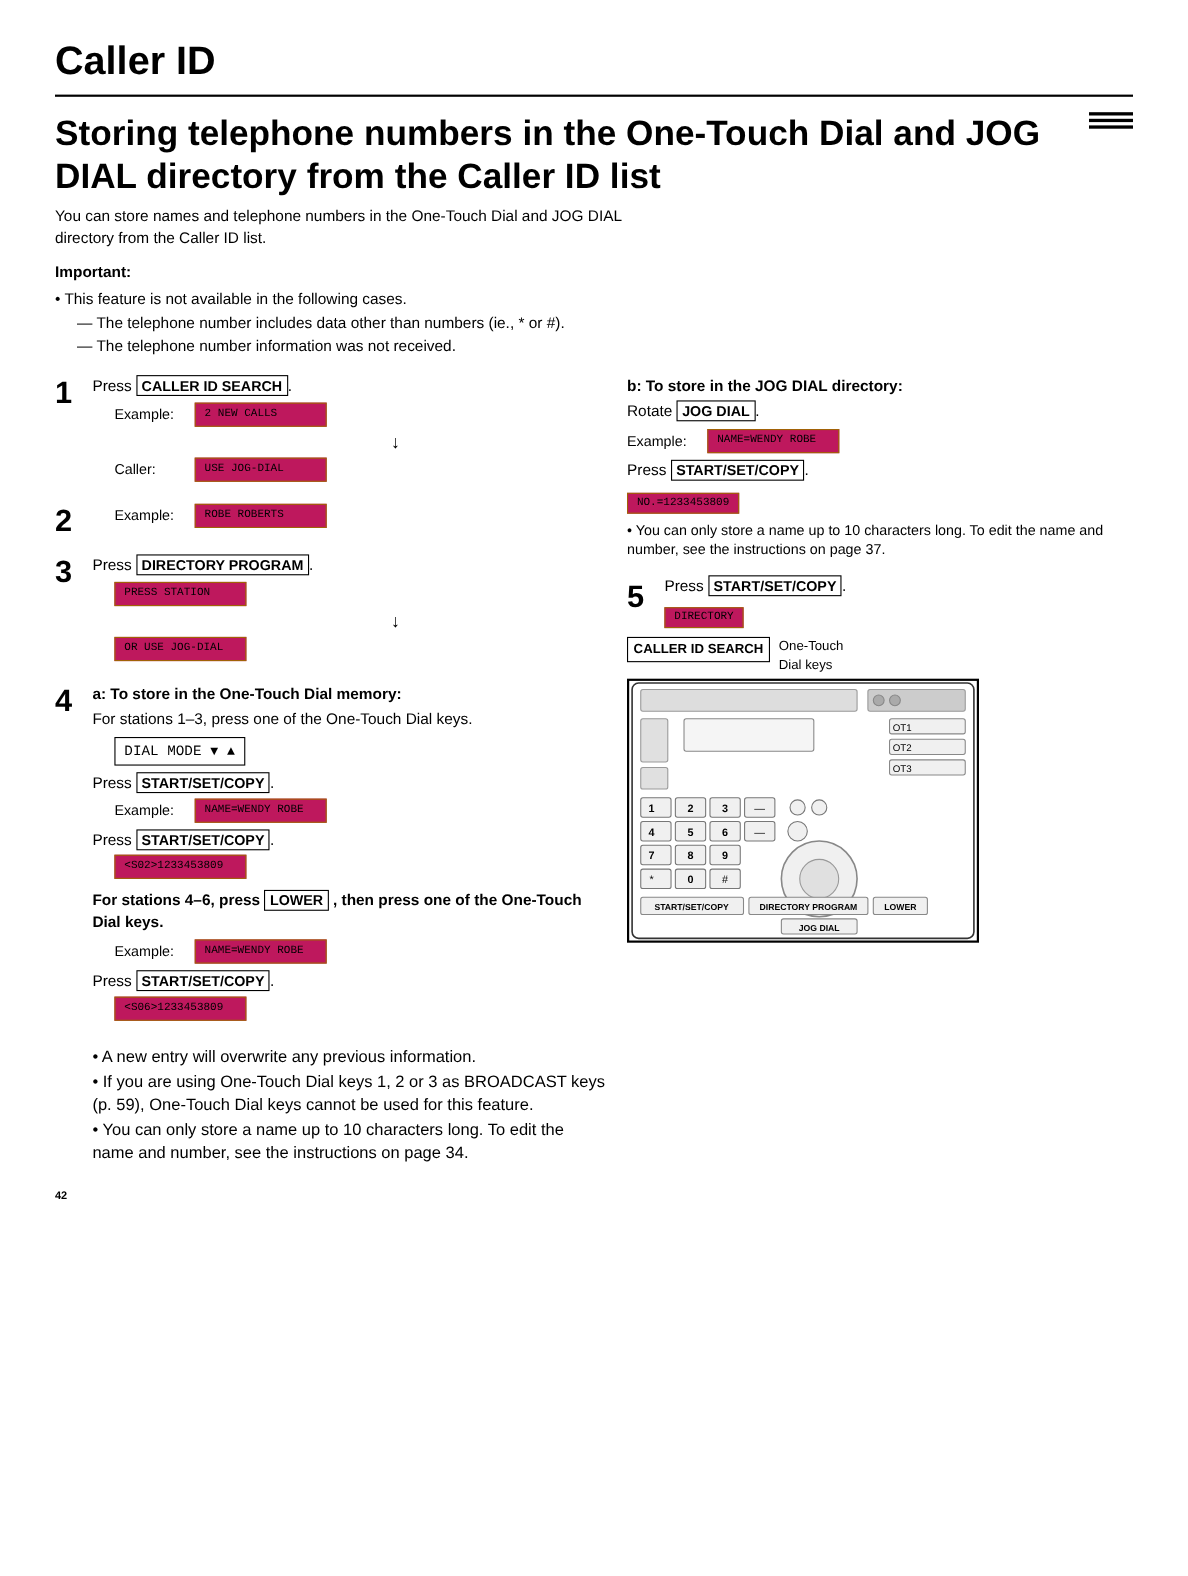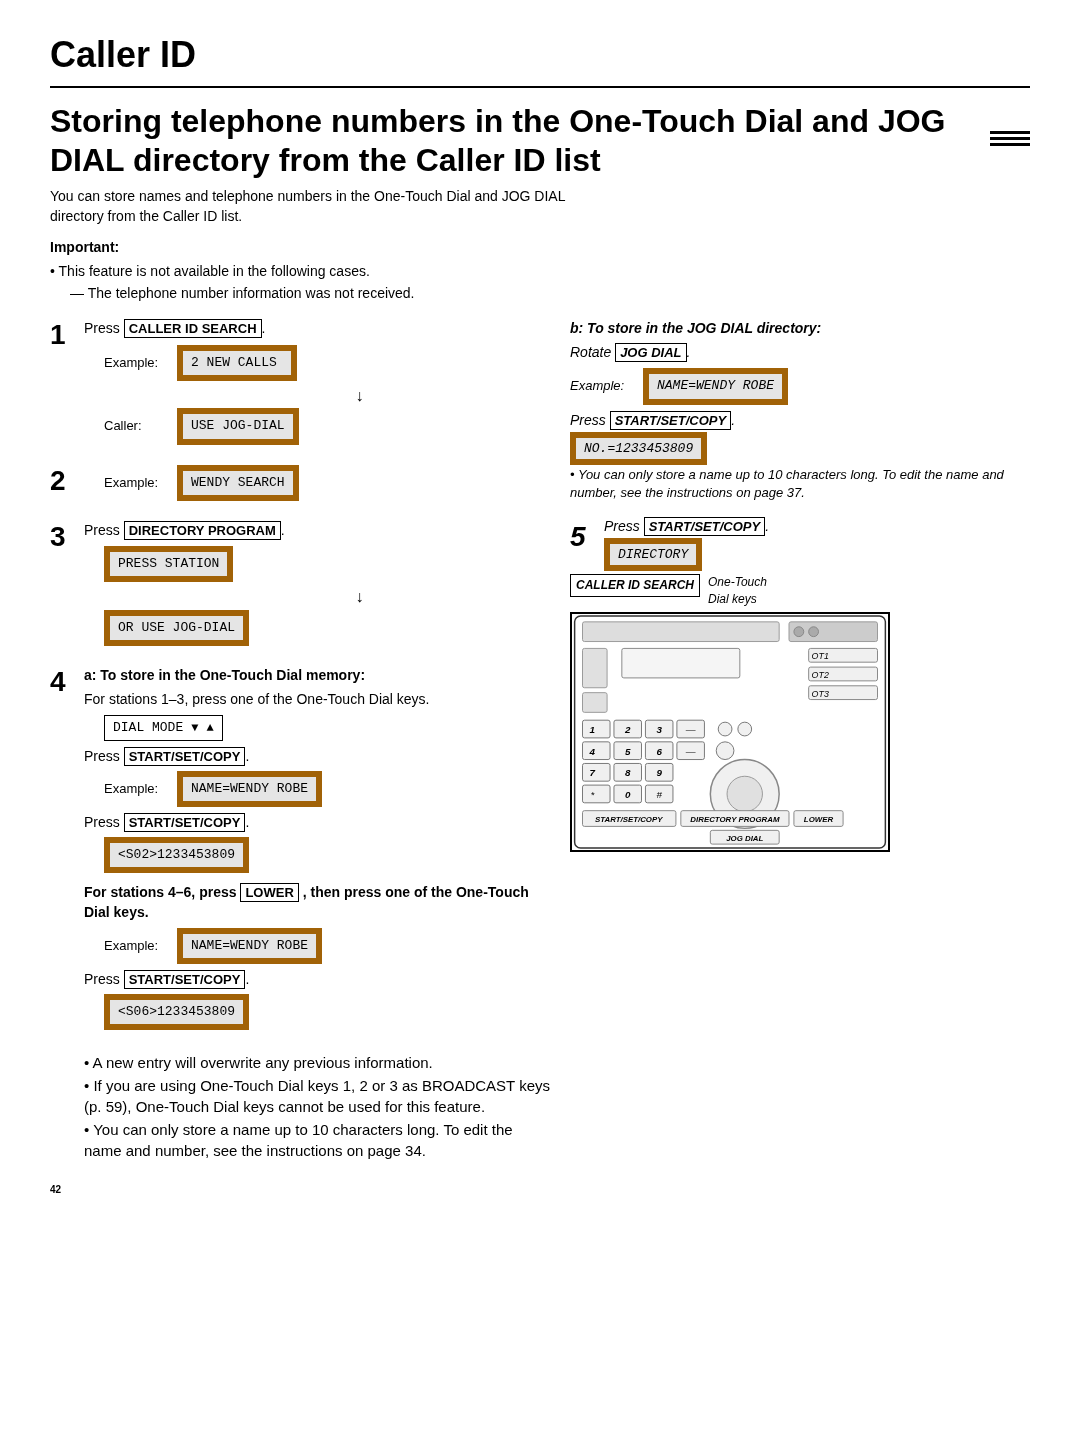--- a/index.html
+++ b/index.html
@@ -22,21 +22,21 @@
       border: none;
       border-top: 2px solid #000;
       margin-bottom: 14px;
     }
     .main-title {
       font-size: 32px;
       font-weight: bold;
       line-height: 1.2;
       margin-bottom: 8px;
       display: flex;
-      align-items: center;
+      align-items: flex-start;
       gap: 10px;
     }
     .title-lines {
       display: inline-flex;
       flex-direction: column;
       gap: 3px;
       margin-left: 6px;
       margin-bottom: 4px;
     }
     .title-lines span {
@@ -109,25 +109,25 @@
       align-items: center;
       gap: 8px;
       margin-bottom: 4px;
       margin-left: 20px;
     }
     .example-label {
       font-size: 13px;
       min-width: 65px;
     }
     .display-box {
-      border: 6px solid #a16207;
+      border: 1px solid #a16207;
       padding: 3px 8px;
-      font-size: 13px;
+      font-size: 10px;
       font-family: 'Courier New', monospace;
-      background: #e5e5e5;
+      background: #be185d;
       min-width: 120px;
     }
     .arrow-down {
       text-align: center;
       font-size: 16px;
       margin: 1px 0 1px 85px;
     }
     .display-label {
       font-size: 13px;
       min-width: 65px;
@@ -227,21 +227,20 @@
       align-items: center;
       gap: 8px;
       margin-left: 20px;
       margin-bottom: 6px;
       width: fit-content;
     }
     .triangle-up { font-size: 12px; }
     .triangle-down { font-size: 12px; }
     .right-col-inner {
       padding-top: 0;
-      font-style: italic;
     }
     
     .phone-diagram-wrap {
       width: 320px;
       margin-top: 8px;
       position: relative;
     }
     .caller-id-label-box {
       border: 1px solid #000;
       font-size: 12px;
@@ -266,20 +265,21 @@
   </span>
 </div>
 
 <p class="intro-text">You can store names and telephone numbers in the One-Touch Dial and JOG DIAL directory from the Caller ID list.</p>
 
 <div>
   <p class="important-label">Important:</p>
   <ul class="bullet-list">
     <li>This feature is not available in the following cases.</li>
     <ul class="sub-bullet">
+      <li>The telephone number includes data other than numbers (ie., * or #).</li>
       <li>The telephone number information was not received.</li>
     </ul>
   </ul>
 </div>
 
 <div class="content-area">
 
   <div class="left-col">
 
     <div class="step">
@@ -299,21 +299,21 @@
           <span class="display-box">USE JOG-DIAL</span>
         </div>
       </div>
     </div>
 
     <div class="step">
       <div class="step-number">2</div>
       <div class="step-content">
         <div class="example-row">
           <span class="example-label">Example:</span>
-          <span class="display-box">WENDY SEARCH</span>
+          <span class="display-box">ROBE ROBERTS</span>
         </div>
       </div>
     </div>
 
     <div class="step">
       <div class="step-number">3</div>
       <div class="step-content">
         <p class="step-text">
           <span>Press</span>
           <kbd>DIRECTORY PROGRAM</kbd>.

